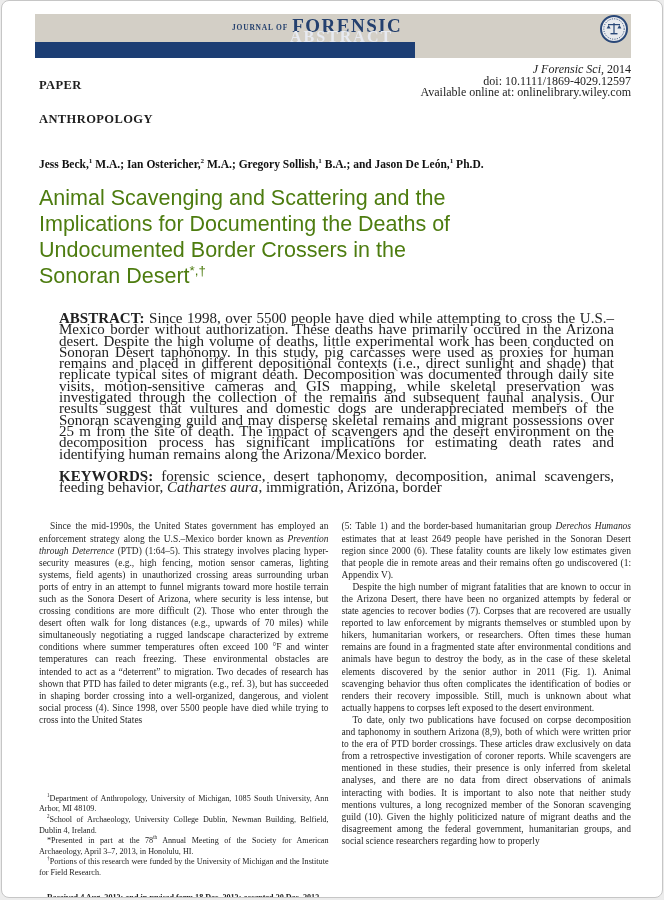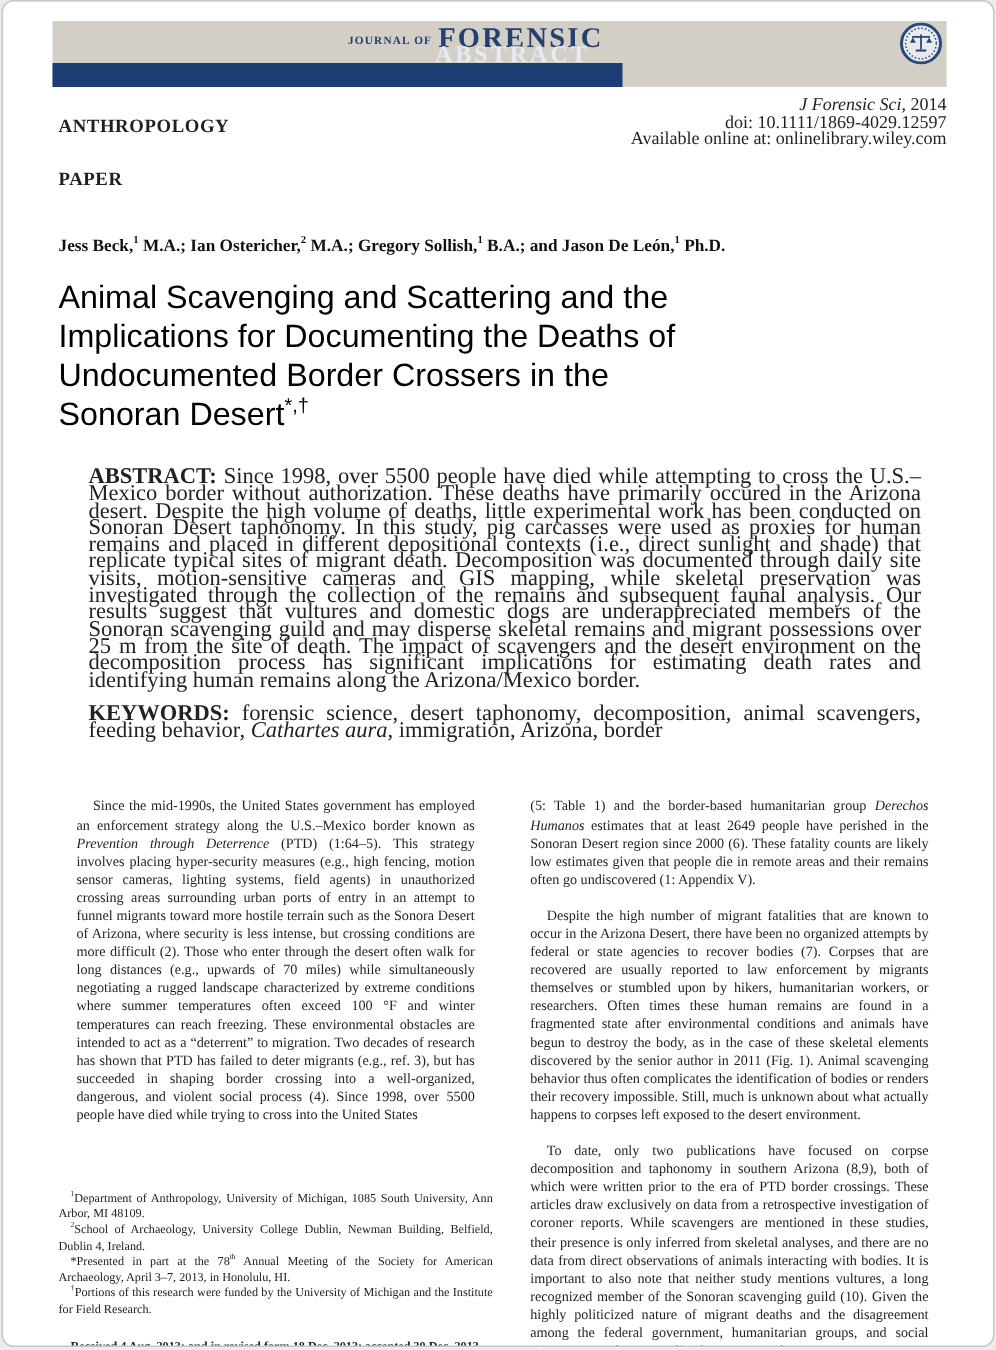--- a/index.html
+++ b/index.html
@@ -21,31 +21,31 @@
     letter-spacing:2px;color:#e7eaf1;line-height:17px;}
   .seal{position:absolute;right:3px;top:1px;width:28px;height:28px;}
   
   .head-section{position:relative;margin:0 31px 0 37px;}
   .citation{position:absolute;right:0;top:6px;text-align:right;font-size:12px;line-height:11.5px;color:#222;}
   .kicker{font-weight:bold;font-size:12.5px;letter-spacing:.4px;margin:0;}
   .kicker.paper{padding-top:20px;}
   .kicker.anthro{padding-top:19px;}
   .authors{margin-top:31px;font-size:11.5px;font-weight:bold;color:#111;}
   .title{margin-top:15px;width:530px;font-family:"Liberation Sans", sans-serif;
-    font-size:21.5px;line-height:26px;color:#000000;white-space:pre-line;font-weight:400;}
+    font-size:21.5px;line-height:26px;color:#4d7c0f;white-space:pre-line;font-weight:400;}
   sup{font-size:.62em;vertical-align:super;line-height:0;}
   
   .abstract-wrap{margin:24px 48px 0 57px;}
   .abstract, .keywords{font-size:15px;line-height:11.3px;text-align:justify;margin:0;color:#222;}
   .keywords{margin-top:11px;}
   
   .columns{display:flex;gap:13px;margin:27px 31px 0 37px;height:383px;}
   .col{width:290px;overflow:hidden;}
   .col-left{display:flex;flex-direction:column;}
-  .body-text p{font-size:9.45px;line-height:12.1px;text-align:justify;margin:12px;text-indent:11px;}
+  .body-text p{font-size:9.45px;line-height:12.1px;text-align:justify;margin:0;text-indent:11px;}
   .col-right .body-text p:first-child{text-indent:0;}
   .footnotes{margin-top:auto;}
   .footnotes p{font-size:8.15px;line-height:10.65px;text-align:justify;margin:0;text-indent:8px;color:#222;}
   .footnotes p.received{margin-top:14px;font-weight:bold;}
   
   .footer{display:flex;justify-content:center;margin:12px 31px 0 37px;
     font-size:8.4px;color:#333;}
 </style>
 </head>
 <body>
@@ -71,22 +71,22 @@
       <rect x="10.5" y="18" width="7" height="1.4" fill="#2a4878"></rect>
     </svg>
   </div>
 
   <div class="head-section">
     <div class="citation">
       <div><i>J Forensic Sci,</i> 2014</div>
       <div>doi: 10.1111/1869-4029.12597</div>
       <div>Available online at: onlinelibrary.wiley.com</div>
     </div>
+    <p class="kicker paper">PAPER</p>
     <p class="kicker anthro">ANTHROPOLOGY</p>
-    <p class="kicker paper">PAPER</p>
     <div class="authors">Jess Beck,<sup>1</sup> M.A.; Ian Ostericher,<sup>2</sup> M.A.; Gregory Sollish,<sup>1</sup> B.A.; and Jason De León,<sup>1</sup> Ph.D.</div>
     <h1 class="title" style="font-weight:normal;margin-bottom:0;">Animal Scavenging and Scattering and the
 Implications for Documenting the Deaths of
 Undocumented Border Crossers in the
 Sonoran Desert<sup>*,†</sup></h1>
   </div>
 
   <div class="abstract-wrap">
     <p class="abstract"><b>ABSTRACT:</b> Since 1998, over 5500 people have died while attempting to cross the U.S.–Mexico border without authorization. These deaths have primarily occured in the Arizona desert. Despite the high volume of deaths, little experimental work has been conducted on Sonoran Desert taphonomy. In this study, pig carcasses were used as proxies for human remains and placed in different depositional contexts (i.e., direct sunlight and shade) that replicate typical sites of migrant death. Decomposition was documented through daily site visits, motion-sensitive cameras and GIS mapping, while skeletal preservation was investigated through the collection of the remains and subsequent faunal analysis. Our results suggest that vultures and domestic dogs are underappreciated members of the Sonoran scavenging guild and may disperse skeletal remains and migrant possessions over 25 m from the site of death. The impact of scavengers and the desert environment on the decomposition process has significant implications for estimating death rates and identifying human remains along the Arizona/Mexico border.</p>
     <p class="keywords"><b>KEYWORDS:</b> forensic science, desert taphonomy, decomposition, animal scavengers, feeding behavior, <i>Cathartes aura</i>, immigration, Arizona, border</p>

